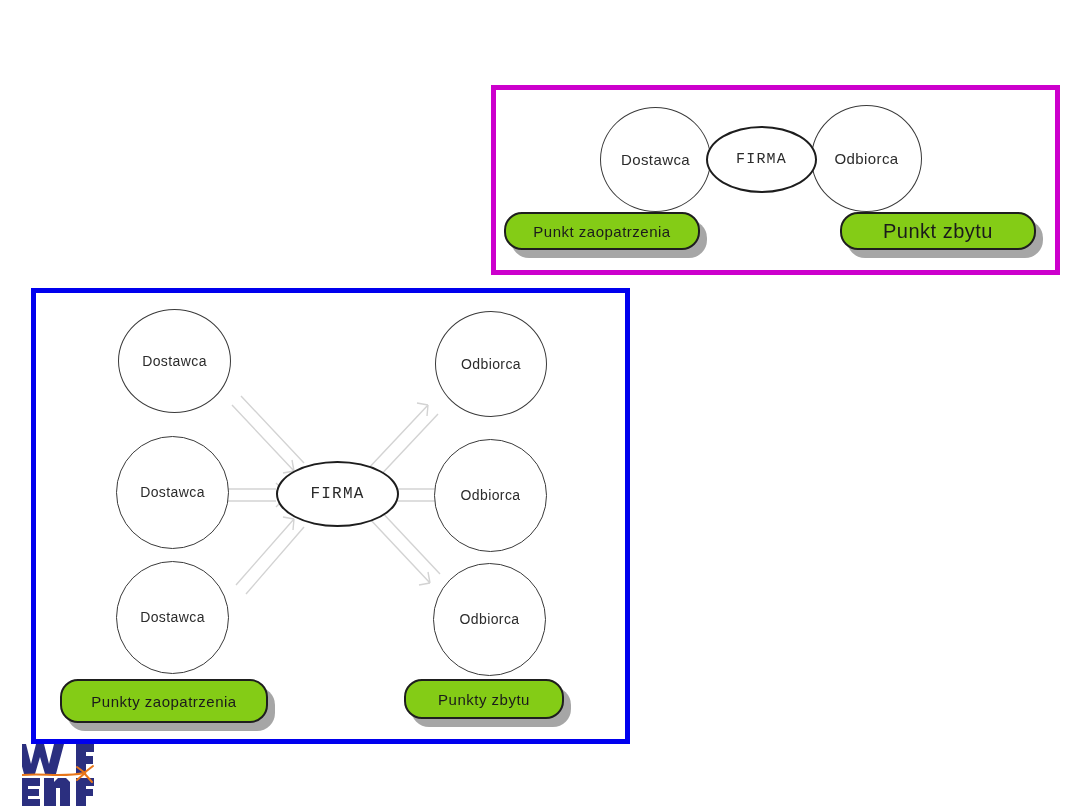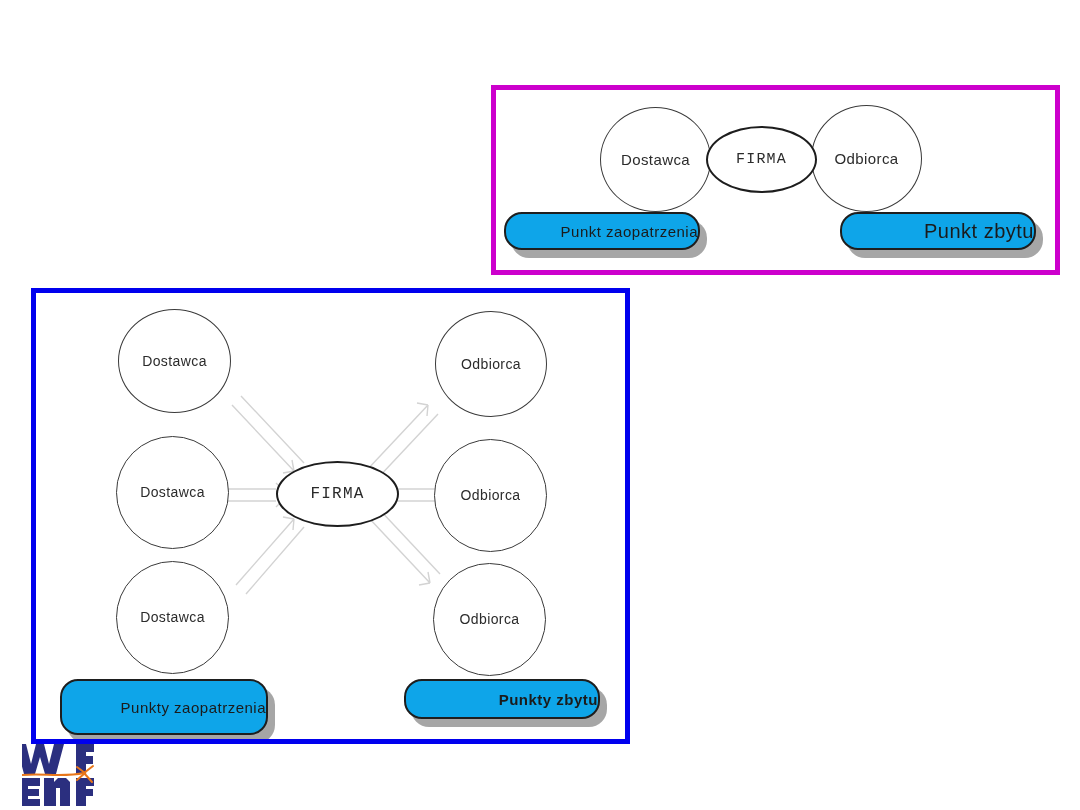--- a/index.html
+++ b/index.html
@@ -83,24 +83,24 @@
     background: #8d8d8d;
     opacity: .78;
   }
   .plate {
     position: relative;
     box-sizing: border-box;
     width: 100%;
     height: 100%;
     border: 2px solid #1e1e1e;
     border-radius: 18px;
-    background: #0ea5e9;
+    background: #84cc16;
     display: flex;
     align-items: center;
-    justify-content: flex-end;
+    justify-content: center;
     color: #1b1b1b;
     letter-spacing: .5px;
   }
 
   
   .arrow-layer {
     position: absolute;
     inset: 0;
     pointer-events: none;
   }
@@ -189,28 +189,28 @@
       <div class="node circle" style="left:399px; top:18px; width:112px; height:106px; font-size:14px;">
         <span>Odbiorca</span>
       </div>
       <div class="node circle" style="left:398px; top:146px; width:113px; height:113px; font-size:14px;">
         <span>Odbiorca</span>
       </div>
       <div class="node circle" style="left:397px; top:270px; width:113px; height:113px; font-size:14px;">
         <span>Odbiorca</span>
       </div>
 
-      <div class="plate-wrap" style="left:24px; top:386px; width:208px; height:56px;">
+      <div class="plate-wrap" style="left:24px; top:386px; width:208px; height:44px;">
         <div class="plate-shadow"></div>
         <div class="plate" style="font-size:15px;">
           <span>Punkty zaopatrzenia</span>
         </div>
       </div>
 
-      <div class="plate-wrap" style="left:368px; top:386px; width:196px; height:40px;font-weight:bold;">
+      <div class="plate-wrap" style="left:368px; top:386px; width:160px; height:40px;">
         <div class="plate-shadow"></div>
         <div class="plate" style="font-size:15px;">
           <span>Punkty zbytu</span>
         </div>
       </div>
 
     </div>
   </div>
 
   <div id="logo">

